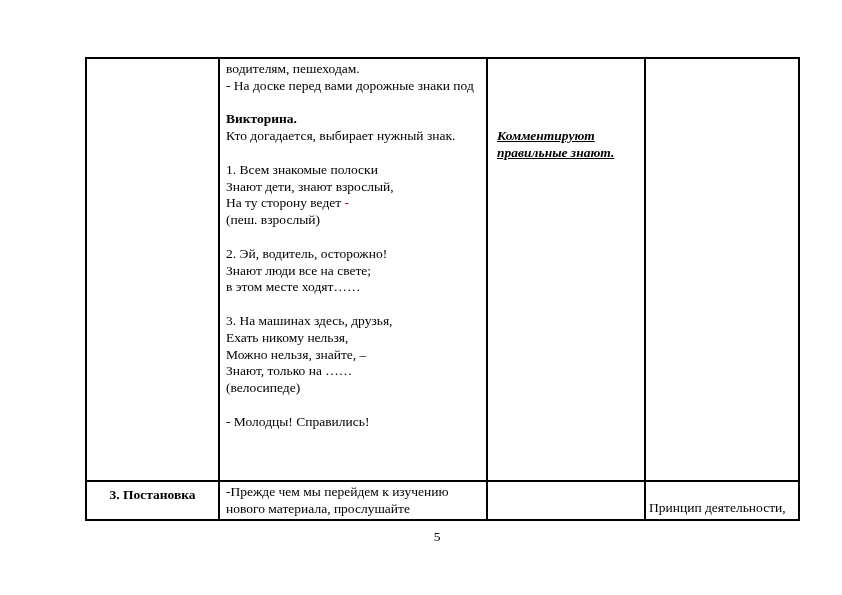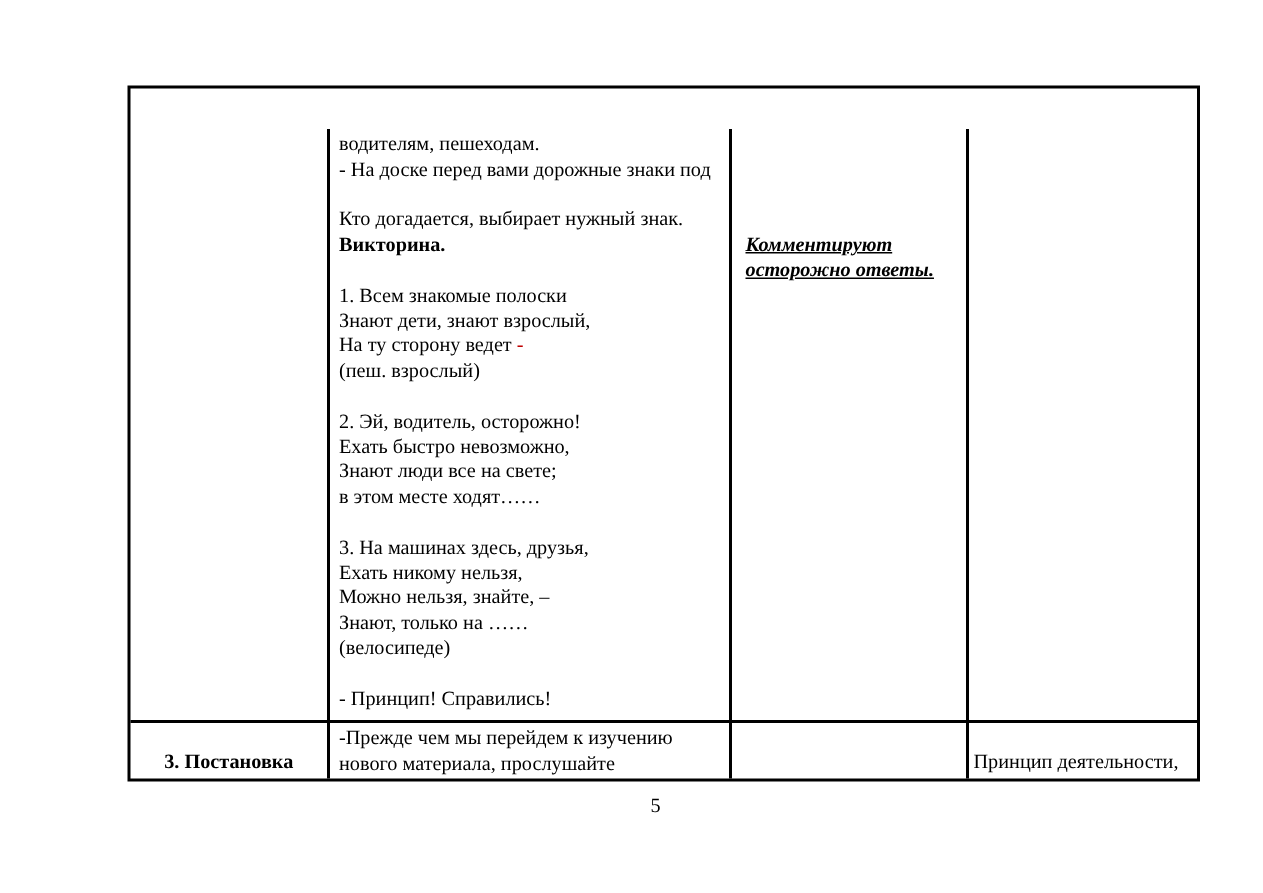--- a/index.html
+++ b/index.html
@@ -23,38 +23,38 @@
     grid-template-columns: 133px 268px 158px 152px;
     grid-template-rows: 423px 37px;
     background: #ffffff;
   }
   .cell {
     box-sizing: border-box;
     border-right: 2px solid var(--ink, #000000);
     overflow: hidden;
   }
   .cell.c3 { border-right: none; }
-  .cell.r0 { border-bottom: 2px solid var(--ink, #000000); margin-top: 27px; }
+  .cell.r0 { border-bottom: 2px solid var(--ink, #000000); }
 
   .line {
     min-height: 16.8px;
     line-height: 16.8px;
     font-size: 13.5px;
     white-space: pre;
   }
 
   
   .r0.c1, .r1.c1 { padding: 2px 4px 0 6px; }
 
   
   .r0.c2 { padding: 69px 6px 0 9px; }
   .r0.c2 .line { font-weight: bold; font-style: italic; text-decoration: underline; }
 
   
-  .r1.c0 { display: flex; align-items: flex-end; justify-content: center; padding-bottom: 2px; }
+  .r1.c0 { display: flex; align-items: flex-end; justify-content: center; padding-bottom: 15px; }
   .r1.c0 .line { font-weight: bold; }
 
   
   .r1.c3 { display: flex; align-items: flex-end; padding: 0 2px 2px 3px; }
 
   .b  { font-weight: bold; }
   .red { color: var(--accent-red, #c00000); }
 
   .page-number {
     position: absolute;
@@ -70,46 +70,45 @@
 <div class="sheet">
   <div class="doc-table">
       <div class="cell r0 c0">
         <div class="cell-inner"></div>
       </div>
       <div class="cell r0 c1">
         <div class="cell-inner">
           <div class="line"><span>водителям, пешеходам.</span></div>
           <div class="line"><span>- На доске перед вами дорожные знаки под</span></div>
           <div class="line"><span></span></div>
+          <div class="line"><span class="b">Викторина.</span></div>
           <div class="line"><span>Кто догадается, выбирает нужный знак.</span></div>
-          <div class="line"><span class="b">Викторина.</span></div>
           <div class="line"><span></span></div>
           <div class="line"><span>1. Всем знакомые полоски</span></div>
           <div class="line"><span>Знают дети, знают взрослый,</span></div>
           <div class="line"><span>На ту сторону ведет </span><span class="red">-</span></div>
           <div class="line"><span>(пеш. взрослый)</span></div>
           <div class="line"><span></span></div>
           <div class="line"><span>2. Эй, водитель, осторожно!</span></div>
-          <div class="line"><span>Ехать быстро невозможно,</span></div>
           <div class="line"><span>Знают люди все на свете;</span></div>
           <div class="line"><span>в этом месте ходят……</span></div>
           <div class="line"><span></span></div>
           <div class="line"><span>3. На машинах здесь, друзья,</span></div>
           <div class="line"><span>Ехать никому нельзя,</span></div>
           <div class="line"><span>Можно нельзя, знайте, –</span></div>
           <div class="line"><span>Знают, только на ……</span></div>
           <div class="line"><span>(велосипеде)</span></div>
           <div class="line"><span></span></div>
-          <div class="line"><span>- Принцип! Справились!</span></div>
+          <div class="line"><span>- Молодцы! Справились!</span></div>
         </div>
       </div>
       <div class="cell r0 c2">
         <div class="cell-inner">
           <div class="line"><span>Комментируют</span></div>
-          <div class="line"><span>осторожно ответы.</span></div>
+          <div class="line"><span>правильные знают.</span></div>
         </div>
       </div>
       <div class="cell r0 c3">
         <div class="cell-inner"></div>
       </div>
       <div class="cell r1 c0">
         <div class="cell-inner">
           <div class="line"><span class="b">3. Постановка</span></div>
         </div>
       </div>

